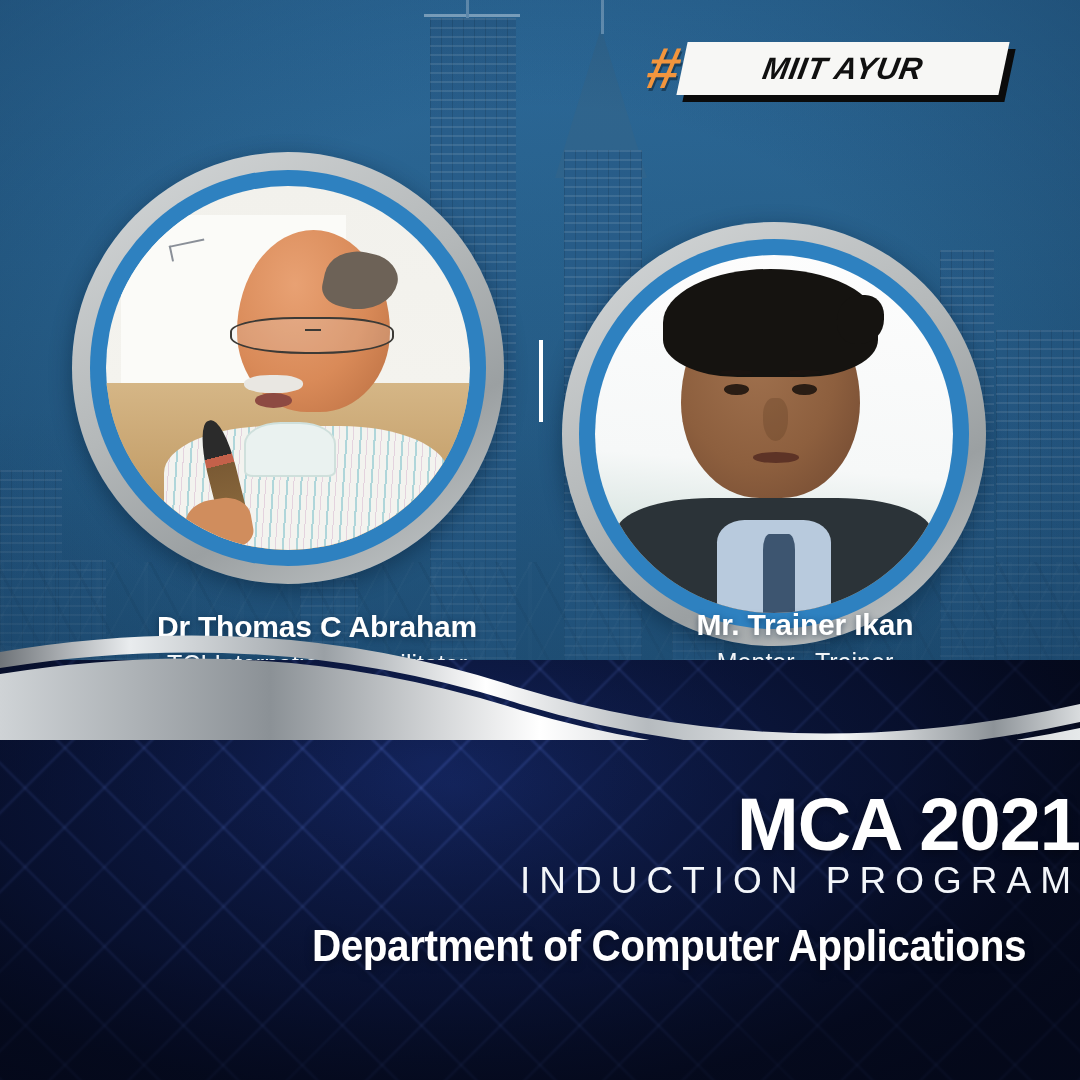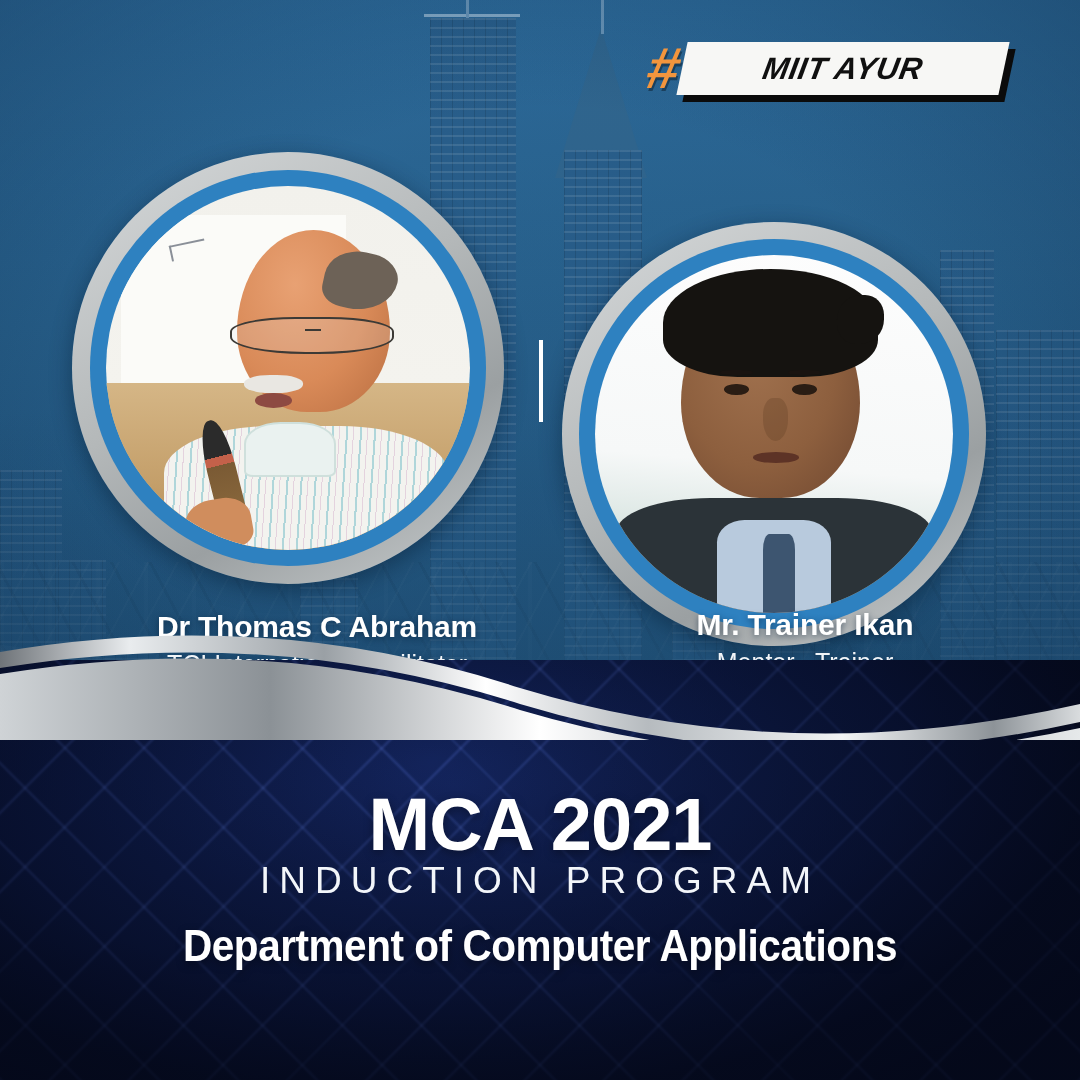--- a/index.html
+++ b/index.html
@@ -333,21 +333,21 @@
       repeating-linear-gradient(45deg, rgba(92,122,222,.30) 0 2px, rgba(0,0,0,0) 2px 56px),
       repeating-linear-gradient(-45deg, rgba(92,122,222,.30) 0 2px, rgba(0,0,0,0) 2px 56px);
     filter: blur(1.1px);
   }
   .lattice-fade {
     position: absolute; inset: 0;
     background: radial-gradient(ellipse 62% 80% at 40% 24%, rgba(0,0,0,0) 0%, rgba(5,10,30,.5) 70%, rgba(4,8,24,.8) 100%);
   }
   #bottom-text {
     position: absolute; left: 0; right: 0; top: 128px;
-    text-align: center;
+    text-align: right;
   }
   #title-main {
     font-size: 74px; font-weight: bold; color: #ffffff;
     letter-spacing: -1px; line-height: 1;
     text-shadow: 0 3px 10px rgba(0,0,0,.35);
   }
   #title-sub {
     font-size: 37px; font-weight: 300; color: #f3f6fa;
     letter-spacing: 9px;
     line-height: 1;

